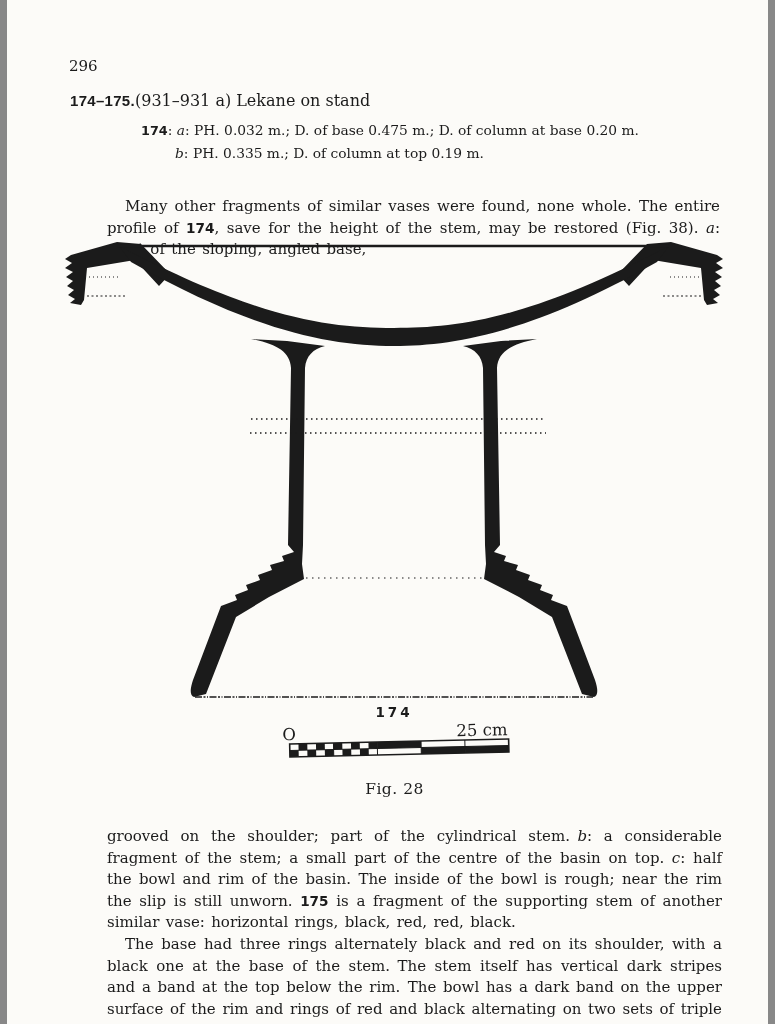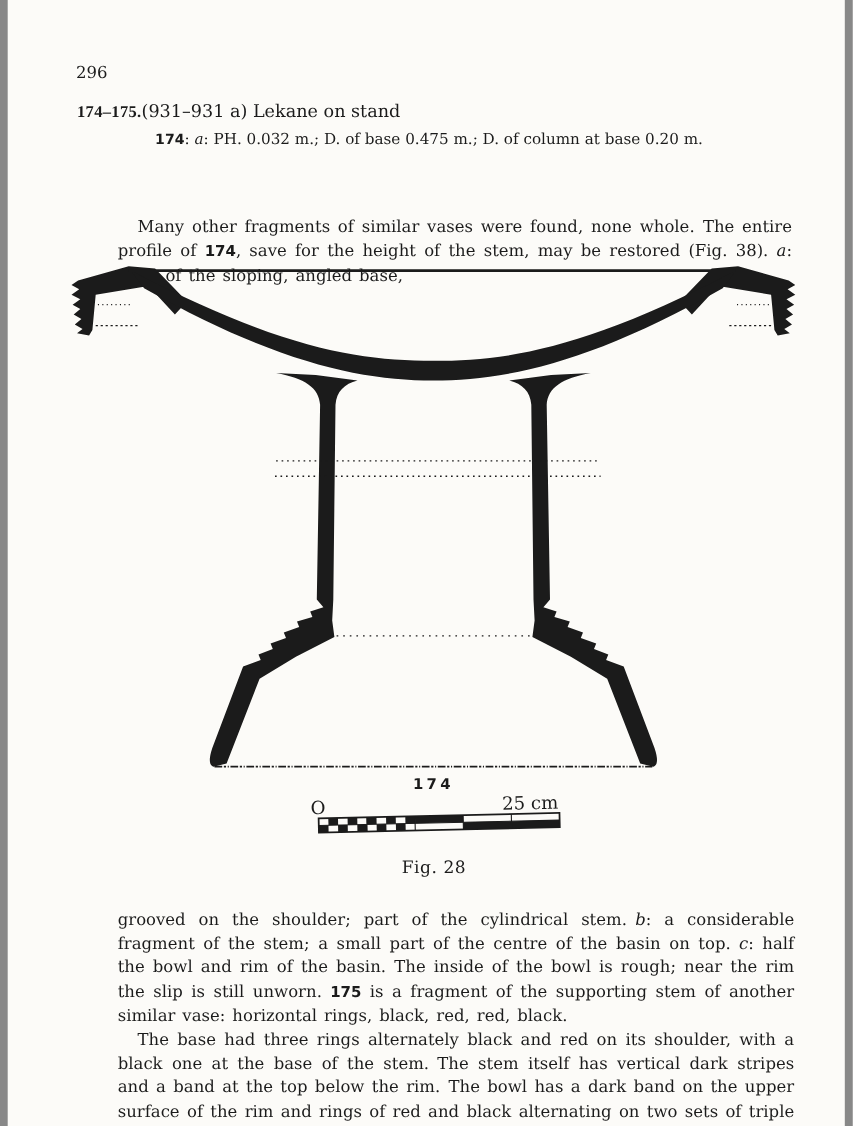--- a/index.html
+++ b/index.html
@@ -4,23 +4,23 @@
 <style>
   html,body{margin:0;padding:0;background:#888;}
   .page{
     position:relative;width:761px;height:1024px;background:#fcfbf8;color:#1b1b1b;
     font-family:"DejaVu Serif", serif;overflow:hidden;margin:0 auto;
   }
   .abs{position:absolute;}
   .pagenum{left:62px;top:57px;font-size:15px;}
   .runhead{left:0;top:57px;width:775px;text-align:center;font-size:15px;letter-spacing:2px;}
   .heading{left:63px;top:91px;font-size:16px;white-space:nowrap;}
-  .cat{font-family:Liberation Serif, serif;font-weight:bold;font-size:15px;letter-spacing:.3px;}
+  .cat{font-family:Liberation Sans, sans-serif;font-weight:bold;font-size:15px;letter-spacing:.3px;}
   .heading .title{}
-  .meas{left:134px;top:119px;font-size:13.8px;line-height:17px;white-space:nowrap;}
+  .meas{left:134px;top:119px;font-size:13.8px;line-height:23px;white-space:nowrap;}
   .meas .catn{font-family:"DejaVu Sans", sans-serif;font-weight:bold;font-size:12.8px;}
   .meas .ind{padding-left:34px;}
   em{font-style:italic;}
   .para{font-size:15px;line-height:21.6px;text-align:justify;word-spacing:1.6px;}
   .para .catn{font-family:"DejaVu Sans", sans-serif;font-weight:bold;font-size:13.6px;}
   .p1{left:100px;top:196px;width:613px;text-indent:18px;}
   .pbot{left:100px;top:826px;width:615px;}
   .pbot .indent{text-indent:18px;}
   .figsvg{left:0;top:238px;}
   .caption{left:0;top:780px;width:775px;text-align:center;font-size:15.5px;letter-spacing:.5px;}
@@ -34,20 +34,21 @@
 <div class="page">
 
   <div class="abs pagenum">296</div>
 
   <div class="abs heading">
     <span class="cat">174–175.</span><span class="title">(931–931 a) Lekane on stand</span>
   </div>
 
   <div class="abs meas">
     <div><span class="catn">174</span><span>: </span><em>a</em><span>: PH. 0.032 m.; D. of base 0.475 m.; D. of column at base 0.20 m.</span></div>
+    <div class="ind"><em>b</em><span>: PH. 0.335 m.; D. of column at top 0.19 m.</span></div>
   </div>
 
   <div class="abs para p1"><span>Many other fragments of similar vases were found, none whole. The entire profile of </span><span class="catn">174</span><span>, save for the height of the stem, may be restored (Fig. 38). </span><em>a</em><span>: most of the sloping, angled base,</span></div>
 
   <svg class="abs figsvg" width="775" height="535" viewBox="0 0 775 535" xmlns="http://www.w3.org/2000/svg">
     <g fill="#1b1b1b" stroke="none">
 
       <g id="halfL">
         <path d="M 110 4 L 64 17
           L 58 21 L 65 25 L 58 30 L 66 34 L 59 39 L 66 43 L 60 48 L 67 52 L 61 57 L 68 61 L 63 65

